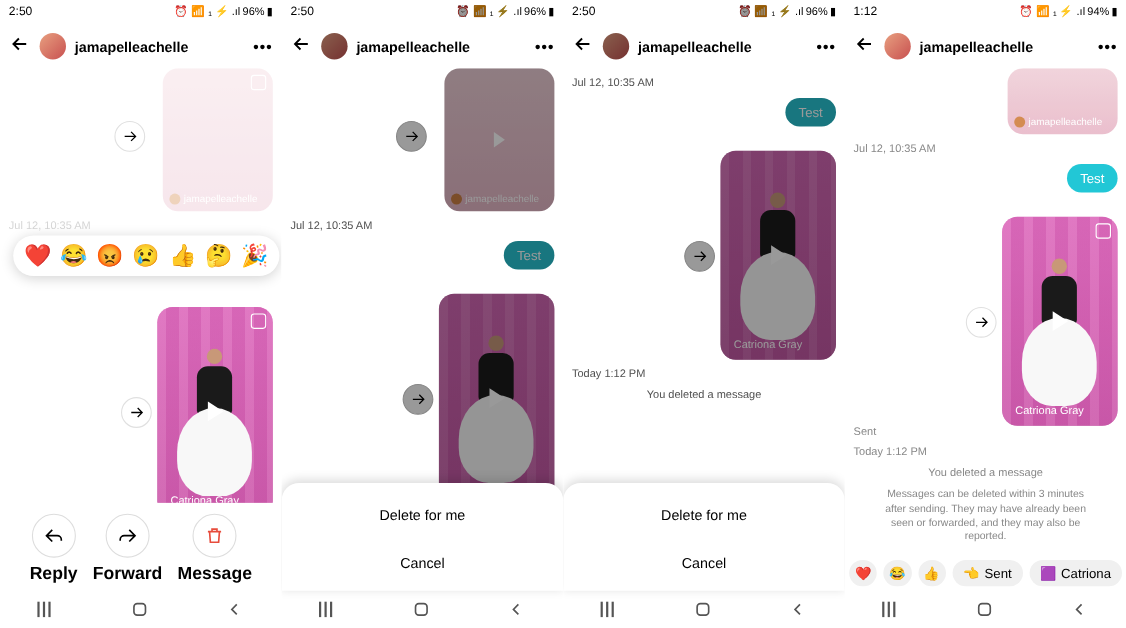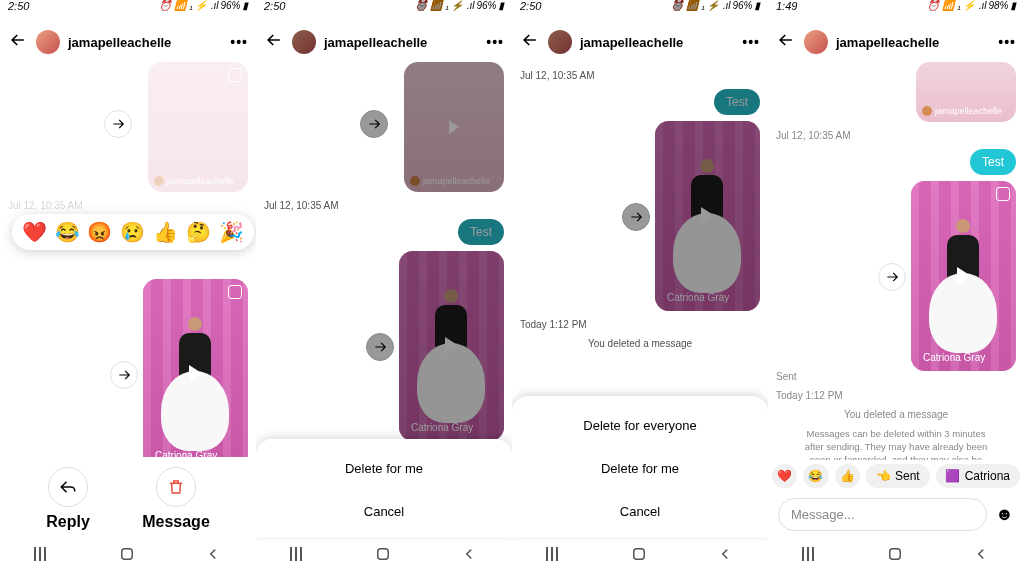--- a/index.html
+++ b/index.html
@@ -1,18 +1,18 @@
 <!DOCTYPE html>
 <html><head>
 <meta charset="utf-8">
 <style>
   * { box-sizing: border-box; margin: 0; padding: 0; }
   body { font-family: -apple-system, Helvetica, Arial, sans-serif; background: #fff; width: 1024px; height: 571px; display: flex; }
   .screen { width: 256px; height: 571px; position: relative; background: #fff; display: flex; flex-direction: column; overflow: hidden; }
-  .status-bar { height: 22px; display: flex; align-items: flex-start; justify-content: space-between; padding: 0 8px; font-size: 11px; font-weight: 500; color: #000; font-style: italic; }
+  .status-bar { height: 22px; display: flex; align-items: center; justify-content: space-between; padding: 0 8px; font-size: 11px; font-weight: 500; color: #000; }
   .status-right { display: flex; align-items: center; gap: 2px; font-size: 10px; }
   .header { height: 40px; display: flex; align-items: center; padding: 0 8px; gap: 8px; }
   .back-icon svg { width: 20px; height: 20px; }
   .avatar { width: 24px; height: 24px; border-radius: 50%; background: linear-gradient(135deg,#e8a080,#c85050); flex-shrink: 0; }
   .username { font-weight: 700; font-size: 13px; flex: 1; }
   .more-icon { font-weight: 700; letter-spacing: 1px; font-size: 14px; }
   .chat { flex: 1; position: relative; padding: 0 8px; overflow: hidden; }
   .timestamp { text-align: left; font-size: 10px; color: #888; margin: 8px 0; }
   .deleted-msg { text-align: center; font-size: 10px; color: #888; margin: 4px 0; }
   .sent-label { text-align: left; font-size: 10px; color: #888; padding-right: 4px; }
@@ -22,21 +22,21 @@
   .reel-thumb .tag-av { width: 10px; height: 10px; border-radius: 50%; background: #d08040; }
   .video-card { width: 105px; height: 190px; border-radius: 14px; position: relative; margin-left: auto; overflow: hidden; background: linear-gradient(180deg,#d766b7 0%,#c755a6 50%,#b64495 100%); }
   .video-card::before { content:""; position:absolute; inset:0; background: repeating-linear-gradient(90deg,#e888cc 0 8px,#d766b7 8px 20px); opacity:.55; }
   .dress { position:absolute; left:18px; top:38px; width:68px; height:140px; }
   .dress .torso { width:32px; height:44px; background:#1a1a1a; border-radius:10px 10px 4px 4px; margin:0 auto; }
   .dress .skirt { width:68px; height:80px; background:#f8f8f8; border-radius:50% 50% 40% 40%; margin-top:-6px; }
   .dress .head { width:14px; height:14px; background:#c89878; border-radius:50%; margin:0 auto 2px; }
   .play-btn { position:absolute; left:50%; top:50%; transform:translate(-50%,-50%); width:0; height:0; border-left:14px solid #fff; border-top:9px solid transparent; border-bottom:9px solid transparent; }
   .card-icon { position:absolute; top:6px; right:6px; width:14px; height:14px; border:1.5px solid #fff; border-radius:3px; }
   .video-card .tag { position:absolute; bottom:8px; left:8px; font-size:10px; color:#fff; display:flex; align-items:center; gap:4px; font-weight:500; }
-  .test-bubble { background:#22c7d6; color:#fff; font-size:12px; padding:6px 12px; border-radius:14px; margin-left:auto; margin-bottom:6px; width:fit-content; }
+  .test-bubble { background:#22c7d6; color:#fff; font-size:12px; padding:6px 12px; border-radius:14px; margin-left:auto; margin-bottom:22px; width:fit-content; }
   .share-btn { position:absolute; width:28px; height:28px; border-radius:50%; background:#fff; border:1px solid #e0e0e0; display:flex; align-items:center; justify-content:center; }
   .share-btn svg { width:14px; height:14px; }
   .reactions { position:absolute; background:#fff; border-radius:22px; box-shadow:0 2px 12px rgba(0,0,0,.18); padding:6px 10px; display:flex; gap:8px; font-size:20px; }
   .bottom-actions { display:flex; justify-content:space-around; padding:10px 20px 6px; }
   .action-col { display:flex; flex-direction:column; align-items:center; gap:6px; }
   .action-circle { width:40px; height:40px; border-radius:50%; border:1px solid #ddd; display:flex; align-items:center; justify-content:center; }
   .action-circle svg { width:18px; height:18px; }
   .action-label { font-size:16px; font-weight:600;text-align:center; }
   .nav-bar { height:34px; display:flex; align-items:center; justify-content:space-around; border-top:0; }
   .nav-bar svg { width:18px; height:18px; stroke:#555; }
@@ -121,20 +121,28 @@
     <div class="action-col">
       <div class="action-circle">
           <svg viewBox="0 0 24 24" fill="none" stroke="#000" stroke-width="2">
             <path d="M10 5l-7 7 7 7M3 12h13a5 5 0 015 5v1"></path>
           </svg>
         </div>
       <span class="action-label">Reply</span>
     </div>
     <div class="action-col">
       <div class="action-circle">
+          <svg viewBox="0 0 24 24" fill="none" stroke="#000" stroke-width="2">
+            <path d="M14 5l7 7-7 7M21 12H8a5 5 0 00-5 5v1"></path>
+          </svg>
+        </div>
+      <span class="action-label">Forward</span>
+    </div>
+    <div class="action-col">
+      <div class="action-circle">
           <svg class="trash" viewBox="0 0 24 24" fill="none" stroke-width="2">
             <path d="M4 7h16M9 7V4h6v3M6 7l1 13h10l1-13"></path>
           </svg>
         </div>
       <span class="action-label">Message</span>
     </div>
   </div>
   <div class="nav-bar">
     <div class="nav-recents">
         <span></span>
@@ -259,43 +267,42 @@
               <path d="M14 5l7 7-7 7M21 12H4"></path>
             </svg>
           </div>
       </div>
       <div class="timestamp">Today 1:12 PM</div>
       <div class="deleted-msg">You deleted a message</div>
       <div style="height:28px"></div>
     </div>
   </div>
   <div class="sheet">
-    <div class="sheet-row">Delete for everyone</div>
     <div class="sheet-row">Delete for me</div>
     <div class="sheet-row">Cancel</div>
   </div>
   <div class="nav-bar">
     <div class="nav-recents">
         <span></span>
         <span></span>
         <span></span>
       </div>
     <svg viewBox="0 0 24 24" fill="none" stroke-width="2">
         <rect x="5" y="5" width="14" height="14" rx="4"></rect>
       </svg>
     <svg viewBox="0 0 24 24" fill="none" stroke-width="2">
         <path d="M15 6l-6 6 6 6"></path>
       </svg>
   </div>
 </div>
 
 <div class="screen">
   <div class="status-bar">
-    <span>1:49</span>
-    <span class="status-right"><span>⏰ 📶 ₁ ⚡ .ıl</span> <span>98%</span> ▮</span>
+    <span>1:12</span>
+    <span class="status-right"><span>⏰ 📶 ₁ ⚡ .ıl</span> <span>94%</span> ▮</span>
   </div>
   <div class="header">
     <span class="back-icon"><svg viewBox="0 0 24 24" fill="none" stroke="#000" stroke-width="2">
           <path d="M19 12H5M11 6l-6 6 6 6"></path>
         </svg></span>
     <div class="avatar"></div>
     <span class="username">jamapelleachelle</span>
     <span class="more-icon">•••</span>
   </div>
   <div class="chat">
@@ -332,24 +339,20 @@
     <div class="deleted-msg">You deleted a message</div>
     <div class="info-text">Messages can be deleted within 3 minutes after sending. They may have already been seen or forwarded, and they may also be reported.</div>
   </div>
   <div class="quick-reactions">
     <div class="qr-pill tall">❤️</div>
     <div class="qr-pill tall">😂</div>
     <div class="qr-pill tall">👍</div>
     <div class="qr-pill">👈 <span>Sent</span></div>
     <div class="qr-pill">🟪 <span>Catriona</span></div>
   </div>
-  <div class="input-row">
-    <div class="msg-input"><span>Message...</span></div>
-    <span style="font-size:18px">☻</span>
-  </div>
   <div class="nav-bar">
     <div class="nav-recents">
         <span></span>
         <span></span>
         <span></span>
       </div>
     <svg viewBox="0 0 24 24" fill="none" stroke-width="2">
         <rect x="5" y="5" width="14" height="14" rx="4"></rect>
       </svg>
     <svg viewBox="0 0 24 24" fill="none" stroke-width="2">

